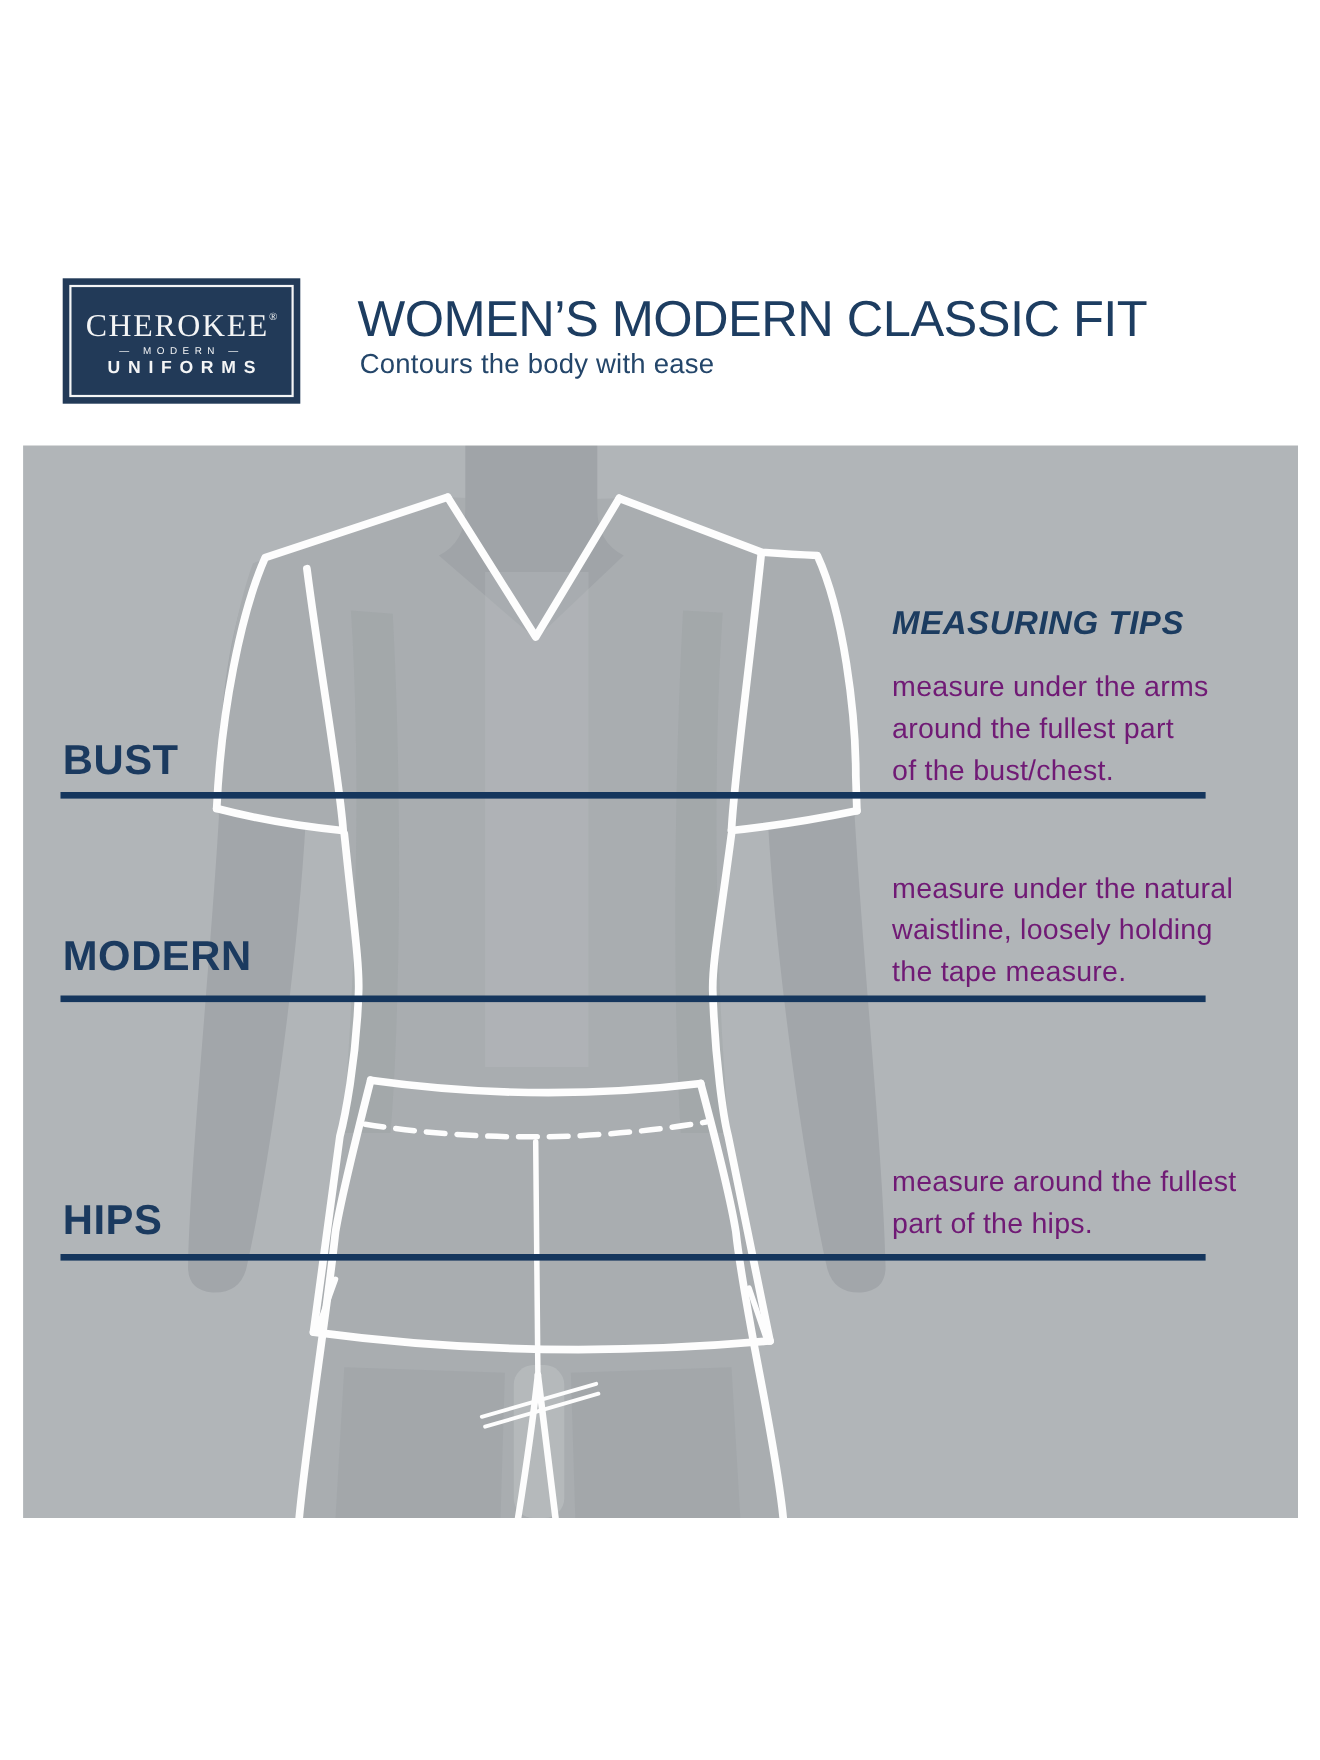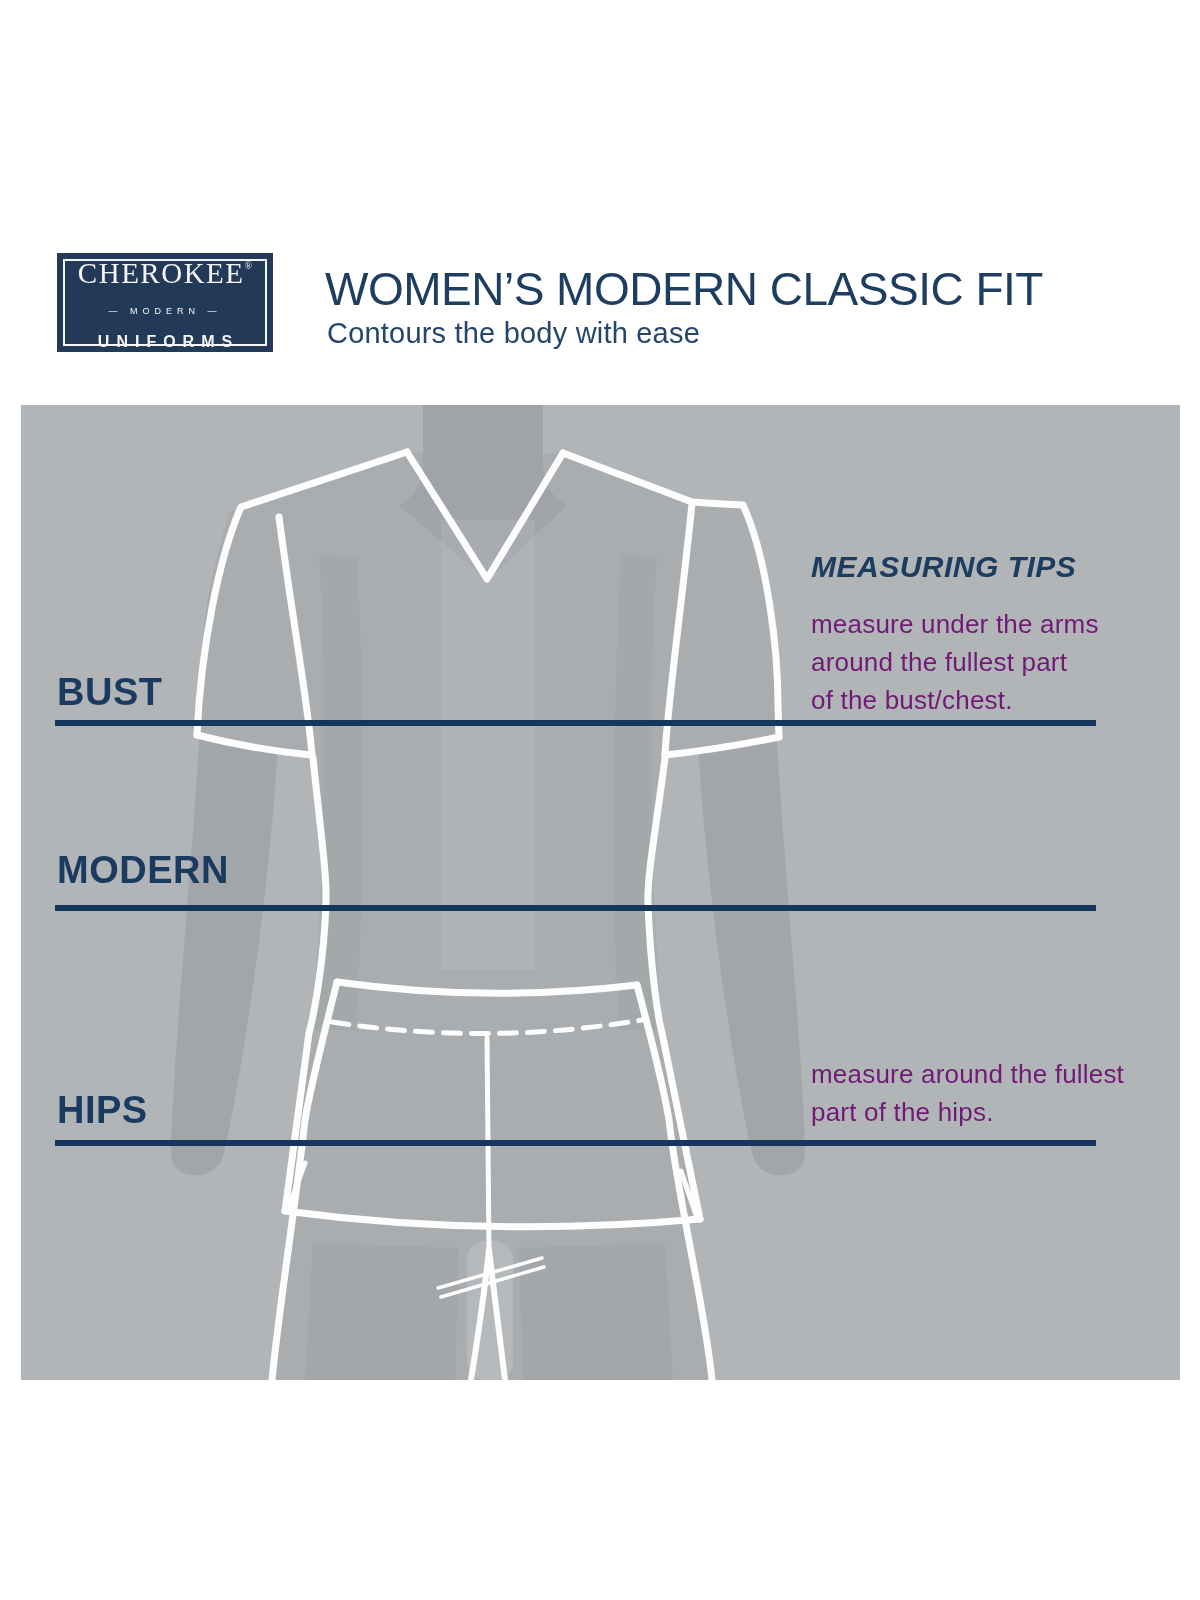--- a/index.html
+++ b/index.html
@@ -4,23 +4,23 @@
 <style>
   * { margin:0; padding:0; box-sizing:border-box; }
   html,body { background:#ffffff; }
   .page {
     position:relative; width:1200px; height:1600px; background:#ffffff;
     font-family:"Liberation Sans", sans-serif; overflow:hidden;
   }
 
   
   .logo-box {
-    position:absolute; left:57px; top:253px; width:216px; height:99px;
+    position:absolute; left:57px; top:253px; width:216px; height:114px;
     background:#223a58; display:flex; flex-direction:column; align-items:center;
-    justify-content:center; gap:17px;
+    justify-content:center; gap:2px;
   }
   .logo-inner-border {
     position:absolute; left:6px; top:6px; right:6px; bottom:6px;
     border:2px solid #f4f5f6; pointer-events:none;
   }
   .logo-brand {
     font-family:"Liberation Serif", serif; color:#f4f5f6; font-size:29px;
     letter-spacing:1.5px; line-height:1; margin-top:4px;
   }
   .logo-brand sup { font-size:10px; vertical-align:14px; letter-spacing:0; }
@@ -30,21 +30,21 @@
   .logo-uniforms {
     color:#f4f5f6; font-size:16px; font-weight:bold; letter-spacing:7px;
     line-height:1; margin-top:1px; text-indent:7px;
   }
   .page-title {
     position:absolute; left:325px; top:262px; color:#1d3d61;
     font-size:46px; font-weight:normal; letter-spacing:-0.5px; white-space:nowrap;
   }
   .page-subtitle {
     position:absolute; left:327px; top:317px; color:#24466a;
-    font-size:29px; font-weight:normal; letter-spacing:0.2px; white-space:nowrap;
+    font-size:25px; font-weight:normal; letter-spacing:0.2px; white-space:nowrap;
   }
 
   
   .panel {
     position:absolute; left:21px; top:405px; width:1159px; height:975px;
     background:#b1b5b8; overflow:hidden;
   }
   .figure-svg { position:absolute; left:0; top:0; width:1159px; height:975px; }
 
   .measure-line {
@@ -160,17 +160,20 @@
     <div class="measure-line line-hips"></div>
 
     <div class="measure-label label-bust">BUST</div>
     <div class="measure-label label-waist">MODERN</div>
     <div class="measure-label label-hips">HIPS</div>
 
     <div class="tips-heading">MEASURING TIPS</div>
     <div class="tip-text tip-0">measure under the arms
 around the fullest part
 of the bust/chest.</div>
+    <div class="tip-text tip-1">measure under the natural
+waistline, loosely holding
+the tape measure.</div>
     <div class="tip-text tip-2">measure around the fullest
 part of the hips.</div>
   </div>
 
 </div>
 
 </body></html>

